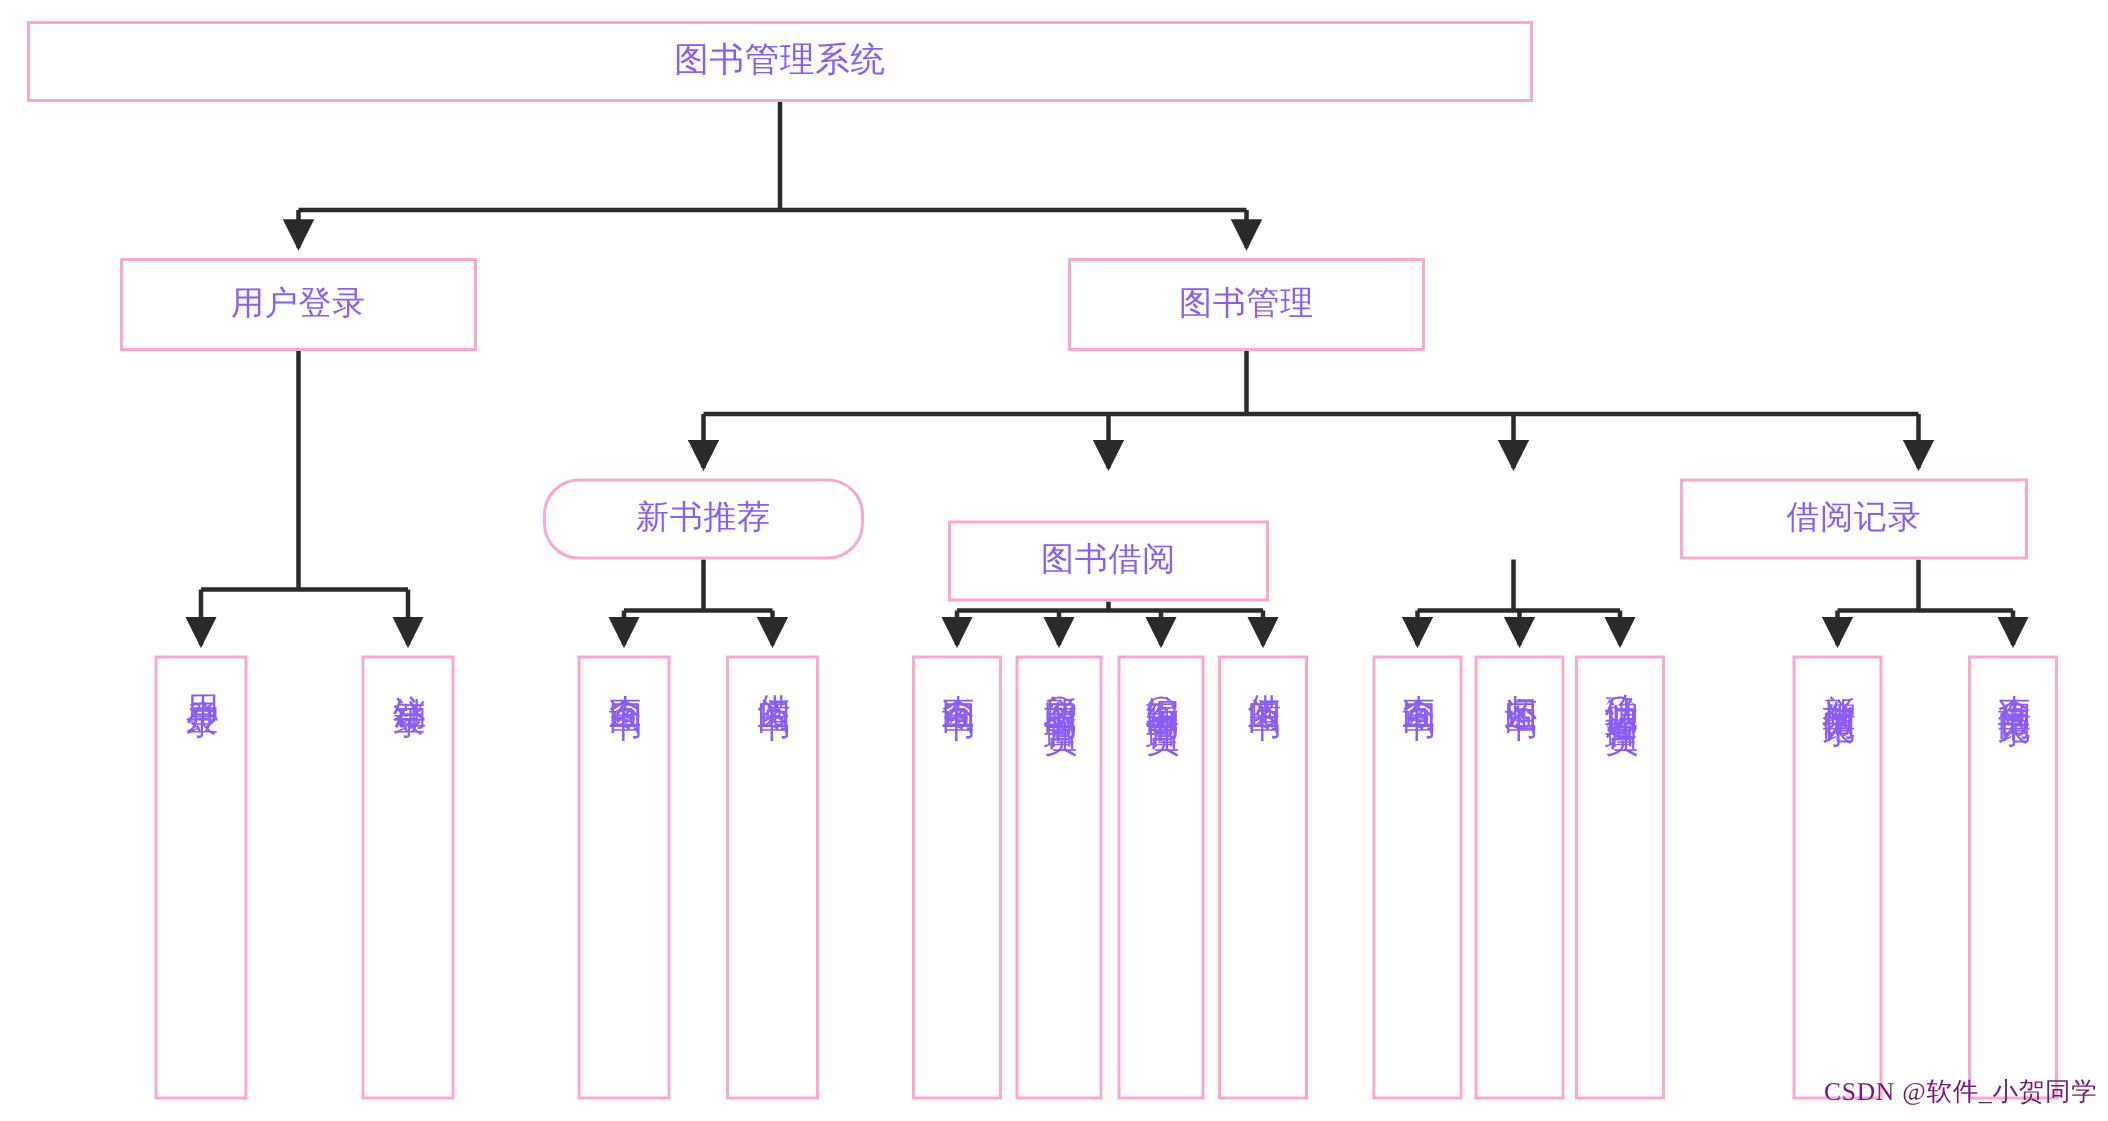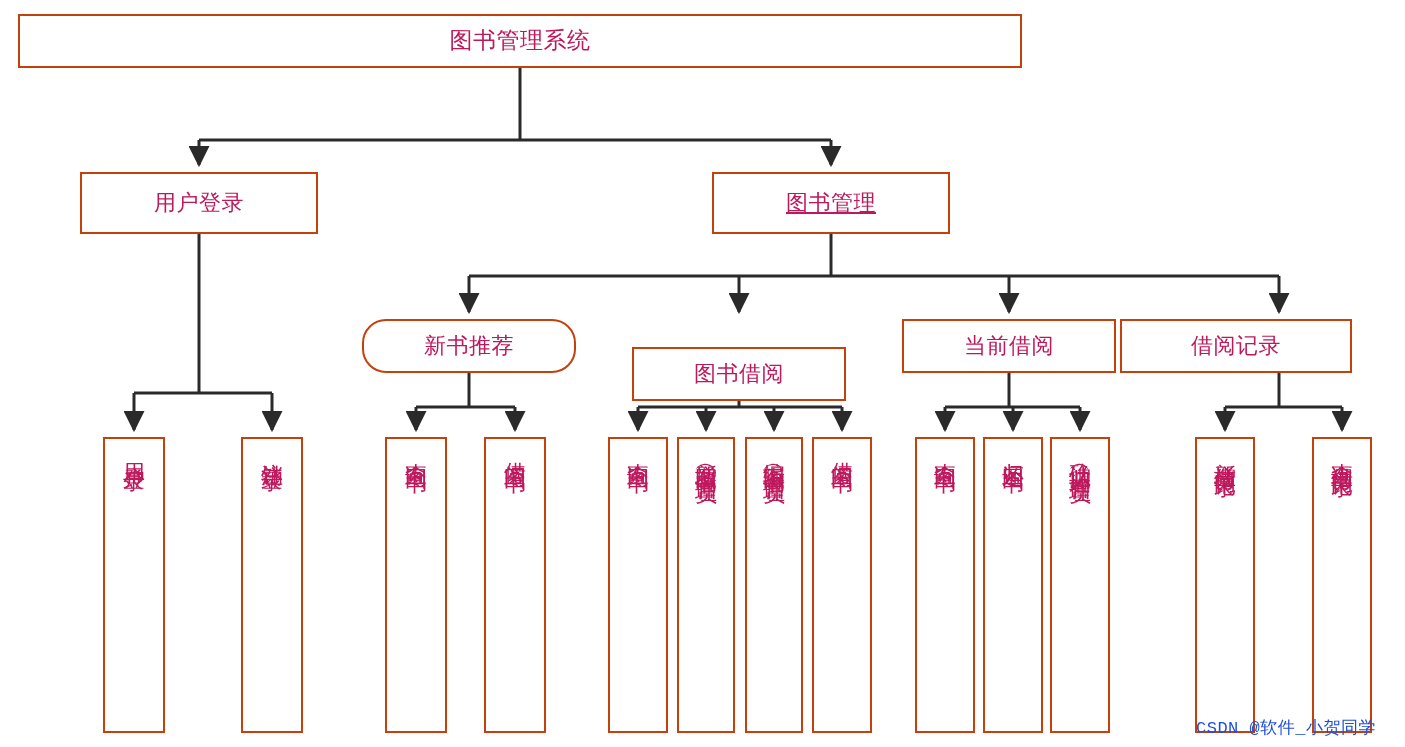--- a/index.html
+++ b/index.html
@@ -22,26 +22,26 @@
     position: absolute;
     left: 0;
     top: 0;
     width: 1405px;
     height: 747px;
     pointer-events: none;
   }
   .node {
     position: absolute;
     box-sizing: border-box;
-    border: 2px solid #c2410c;
+    border: 2px solid #f9a8d4;
     background: #ffffff;
     display: flex;
     align-items: center;
     justify-content: center;
-    color: #be185d;
+    color: #8b5cf6;
   }
   .node .label {
     text-align: center;
     line-height: 1.18;
     white-space: pre;
   }
   .node.horiz .label {
     font-size: 22px;
     letter-spacing: 0.5px;
   }
@@ -58,24 +58,25 @@
     writing-mode: vertical-rl;
     text-orientation: upright;
     font-size: 22px;
     letter-spacing: 3px;
     line-height: 1;
     white-space: nowrap;
   }
   .watermark {
     position: absolute;
     font-size: 17px;
-    color: #1d4ed8;
+    color: #701a75;
     white-space: nowrap;
     letter-spacing: 0.5px;
-    font-family: Liberation Mono, monospace;
+    font-family: Liberation Serif, serif;
+    padding-left: 20px;
   }
 </style>
 </head>
 <body>
 
 <div id="canvas">
 
   <svg class="wires" viewBox="0 0 1405 747" xmlns="http://www.w3.org/2000/svg">
     <defs>
       <marker id="arrow" viewBox="0 0 10 10" refX="9" refY="5" markerWidth="7" markerHeight="7" orient="auto-start-reverse">
@@ -138,33 +139,30 @@
     </g>
   </svg>
 
   <div class="node root horiz" style="left:18px; top:14px; width:1004px; height:54px;">
     <span class="label">图书管理系统</span>
   </div>
 
   <div class="node horiz" style="left:80px; top:172px; width:238px; height:62px;">
     <span class="label">用户登录</span>
   </div>
-  <div class="node horiz" style="left:712px; top:172px; width:238px; height:62px;text-decoration:underline;">
+  <div class="node horiz" style="left:712px; top:172px; width:238px; height:62px;">
     <span class="label">图书管理</span>
   </div>
 
   <div class="node horiz" style="left:362px; top:319px; width:214px; height:54px;border-radius:24px;">
     <span class="label">新书推荐</span>
   </div>
   <div class="node horiz" style="left:632px; top:319px; width:214px; height:54px;margin-top:28px;">
     <span class="label">图书借阅</span>
   </div>
-  <div class="node horiz" style="left:902px; top:319px; width:214px; height:54px;">
-    <span class="label">当前借阅</span>
-  </div>
   <div class="node horiz" style="left:1120px; top:319px; width:232px; height:54px;">
     <span class="label">借阅记录</span>
   </div>
 
   <div class="node vert" style="left:103px; top:437px; width:62px; height:296px;">
     <span class="label">用户登录</span>
   </div>
   <div class="node vert" style="left:241px; top:437px; width:62px; height:296px;">
     <span class="label">注销登录</span>
   </div>

